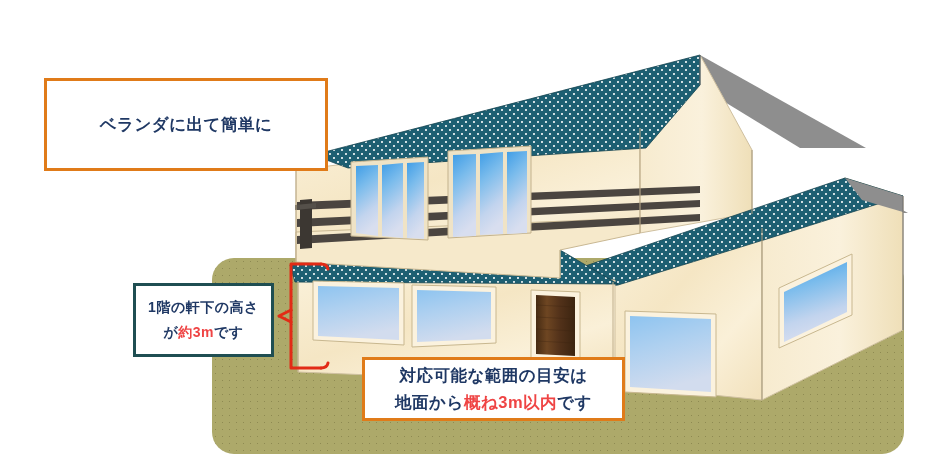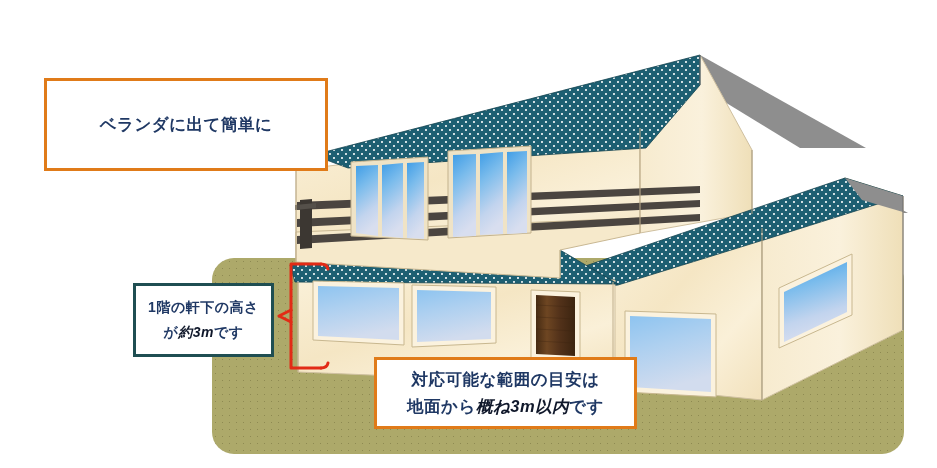--- a/index.html
+++ b/index.html
@@ -26,27 +26,27 @@
     box-sizing:border-box;
     display:flex;flex-direction:column;justify-content:center;
     text-align:center;
     color:#1f3864;
     font-weight:bold;
     letter-spacing:.5px;
   }
   .callout .line{line-height:1.18;white-space:nowrap;}
   .co-orange{border:3px solid #e07b19;}
   .co-teal{border:3px solid #1f4e52;justify-content:center;}
-  .red{color:#0f172a;font-style:italic;}
+  .red{color:#ef4444;}
 
   #callout1{left:44px;  top:78px;  width:284px; height:93px; font-size:16.5px;}
   #callout1 .line{margin:5px 0;}
   #callout2{left:133px; top:283px; width:141px; height:74px; font-size:14px;}
   #callout2 .line{margin:4px 0;}
-  #callout3{left:374px; top:357px; width:263px; height:72px; font-size:16.5px;}
+  #callout3{left:362px; top:357px; width:263px; height:64px; font-size:16.5px;}
   #callout3 .line{margin:4px 0;}
 
   
   .bracket svg{display:block;}
   #bracket{left:277px;top:258px;width:60px;height:122px;}
 </style>
 </head>
 <body>
 
 <div id="stage">

